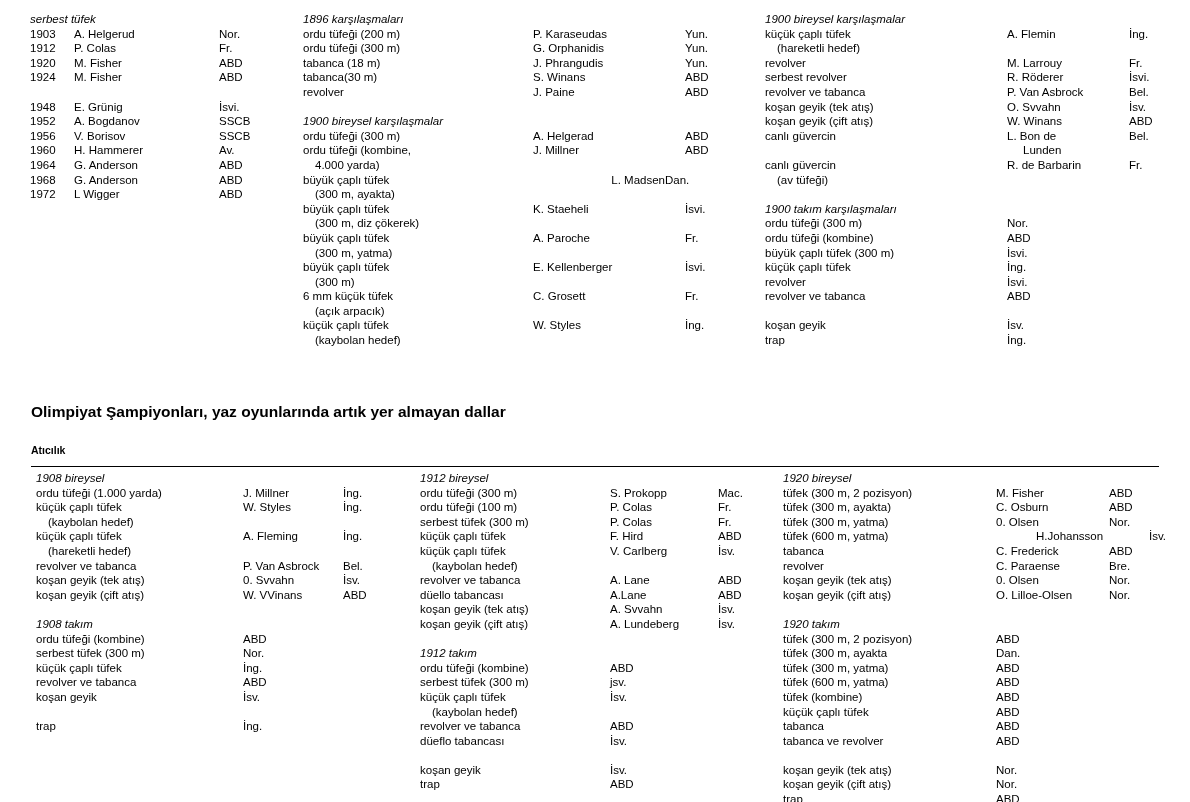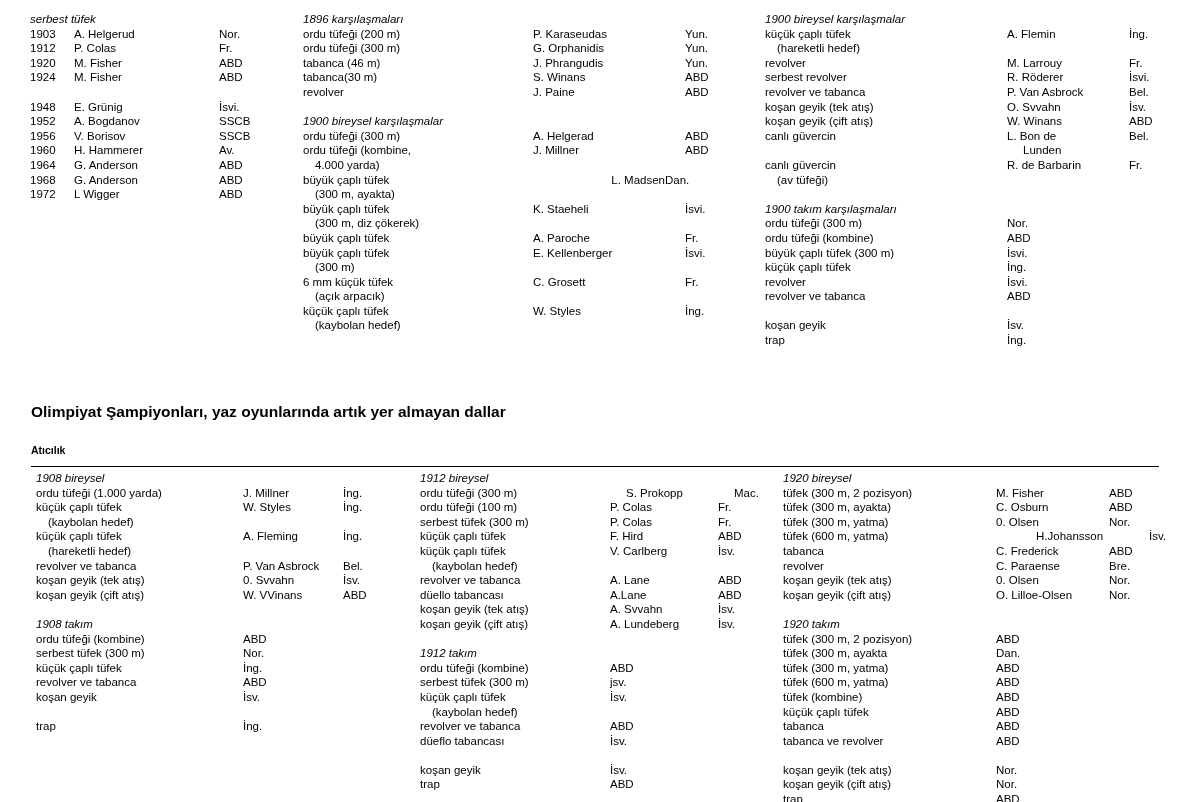--- a/index.html
+++ b/index.html
@@ -141,21 +141,21 @@
           <span class="ev" style="width: 230px;">ordu tüfeği (200 m)</span>
           <span class="nm" style="width: 152px;">P. Karaseudas</span>
           <span class="ct">Yun.</span>
         </div>
         <div class="row">
           <span class="ev" style="width: 230px;">ordu tüfeği (300 m)</span>
           <span class="nm" style="width: 152px;">G. Orphanidis</span>
           <span class="ct">Yun.</span>
         </div>
         <div class="row">
-          <span class="ev" style="width: 230px;">tabanca (46 m)</span>
+          <span class="ev" style="width: 230px;">tabanca (18 m)</span>
           <span class="nm" style="width: 152px;">J. Phrangudis</span>
           <span class="ct">Yun.</span>
         </div>
         <div class="row">
           <span class="ev" style="width: 230px;">tabanca(30 m)</span>
           <span class="nm" style="width: 152px;">S. Winans</span>
           <span class="ct">ABD</span>
         </div>
         <div class="row">
           <span class="ev" style="width: 230px;">revolver</span>
@@ -200,20 +200,25 @@
           <span class="ev" style="width: 230px; padding-left: 12px;">(300 m, diz çökerek)</span>
           <span class="nm" style="width: 152px;"></span>
           <span class="ct"></span>
         </div>
         <div class="row">
           <span class="ev" style="width: 230px;">büyük çaplı tüfek</span>
           <span class="nm" style="width: 152px;">A. Paroche</span>
           <span class="ct">Fr.</span>
         </div>
         <div class="row">
+          <span class="ev" style="width: 230px; padding-left: 12px;">(300 m, yatma)</span>
+          <span class="nm" style="width: 152px;"></span>
+          <span class="ct"></span>
+        </div>
+        <div class="row">
           <span class="ev" style="width: 230px;">büyük çaplı tüfek</span>
           <span class="nm" style="width: 152px;">E. Kellenberger</span>
           <span class="ct">İsvi.</span>
         </div>
         <div class="row">
           <span class="ev" style="width: 230px; padding-left: 12px;">(300 m)</span>
           <span class="nm" style="width: 152px;"></span>
           <span class="ct"></span>
         </div>
         <div class="row">
@@ -430,21 +435,21 @@
           <span class="ct"></span>
         </div>
       </div>
   </div>
 
   <div class="col" style="left:420px; top:471px;">
     <div class="hdr">1912 bireysel</div>
     <div id="b2rows1">
         <div class="row">
           <span class="ev" style="width: 190px;">ordu tüfeği (300 m)</span>
-          <span class="nm" style="width: 108px; margin-left: 16px;">S. Prokopp</span>
+          <span class="nm" style="width: 108px;">S. Prokopp</span>
           <span class="ct">Mac.</span>
         </div>
         <div class="row">
           <span class="ev" style="width: 190px;">ordu tüfeği (100 m)</span>
           <span class="nm" style="width: 108px;">P. Colas</span>
           <span class="ct">Fr.</span>
         </div>
         <div class="row">
           <span class="ev" style="width: 190px;">serbest tüfek (300 m)</span>
           <span class="nm" style="width: 108px;">P. Colas</span>

